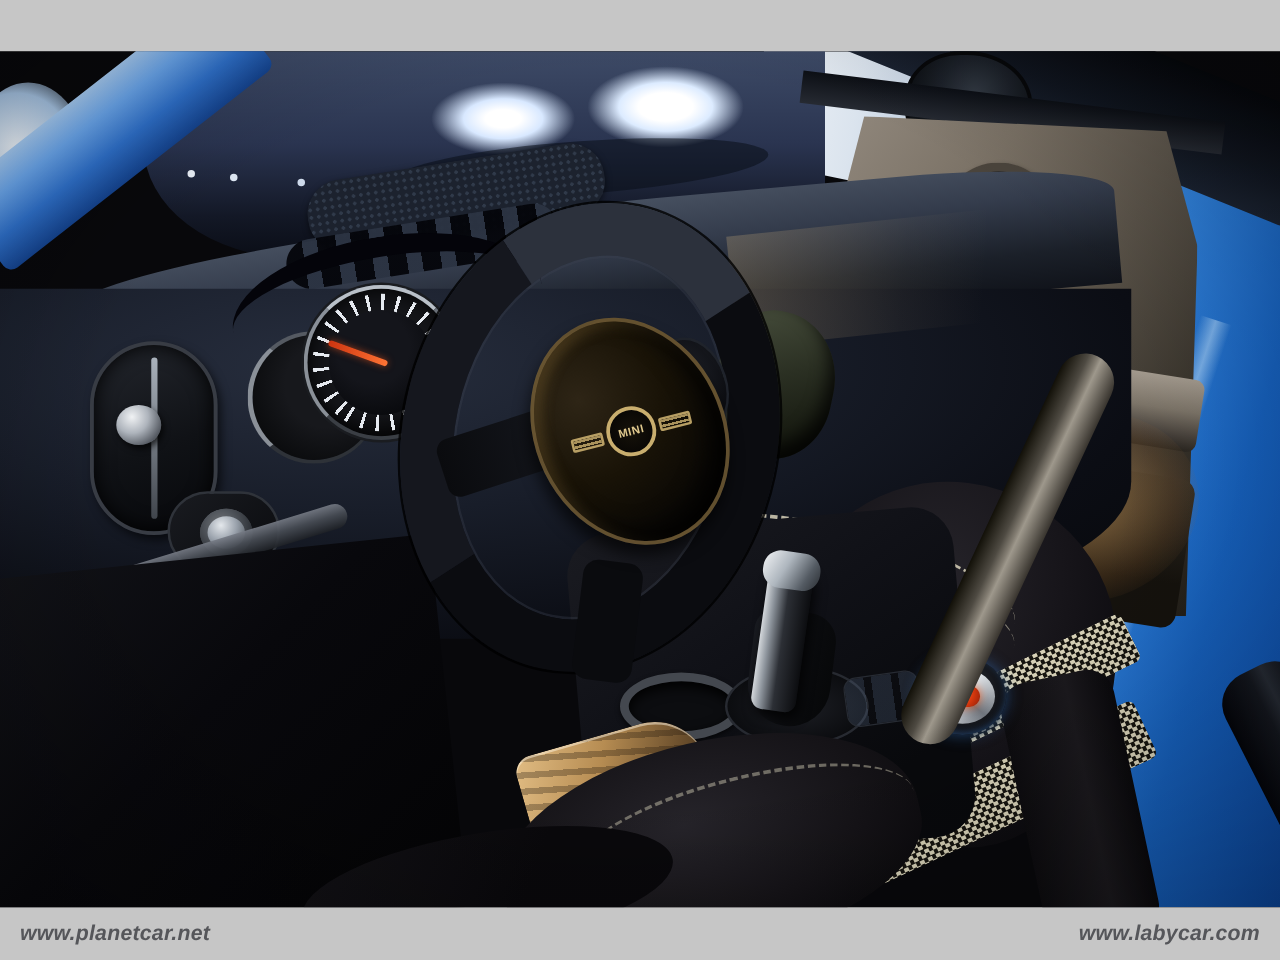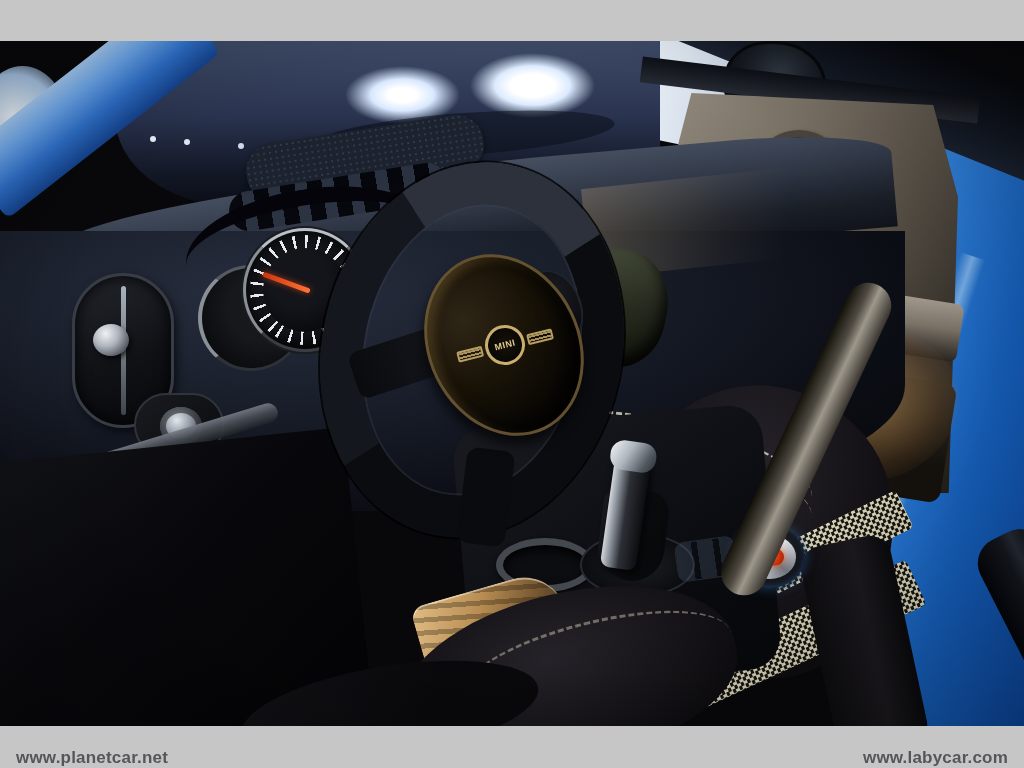--- a/index.html
+++ b/index.html
@@ -1,21 +1,21 @@
 <!DOCTYPE html>
 <html style="--frame-gray: #c6c6c6; --footer-text-color: #55565a; --car-blue: #2f7fd8; --car-blue-deep: #0c4aa4; --needle-orange: #cc3410; --stitch-cream: #d8d2ba; --logo-gold: #c9ae6e; --start-button-red: #d8390e;"><head>
 <meta charset="utf-8">
 <style>
   html,body{margin:0;padding:0;background:#c6c6c6;}
   .page{position:relative;width:1024px;height:768px;margin:0 auto;overflow:hidden;
         font-family:"Liberation Sans",sans-serif;background:var(--frame-gray,#c6c6c6);}
   .bar{position:absolute;left:0;width:1024px;background:var(--frame-gray,#c6c6c6);}
   .bar.top{top:0;height:41px;}
-  .bar.bottom{top:726px;height:42px;display:flex;align-items:flex-end;justify-content:space-between;
-              padding:0 16px;box-sizing:border-box;}
+  .bar.bottom{top:726px;height:42px;display:flex;align-items:center;justify-content:space-between;
+              padding:0 16px;box-sizing:border-box;font-style:italic;}
   .url{font-size:17px;font-weight:bold;color:var(--footer-text-color,#55565a);letter-spacing:.2px;}
 
   .photo{position:absolute;top:41px;left:0;width:1024px;height:685px;overflow:hidden;background:#08080b;}
   .photo div{position:absolute;}
 
   
   .sky-white{left:585px;top:0;width:175px;height:120px;
     background:linear-gradient(100deg,#f6f8fa 0%,#dbe4ee 55%,#b8c8dc 100%);
     clip-path:polygon(15% 0,100% 0,100% 100%,0 70%);}
   .oncoming-car{left:115px;top:0;width:545px;height:165px;

